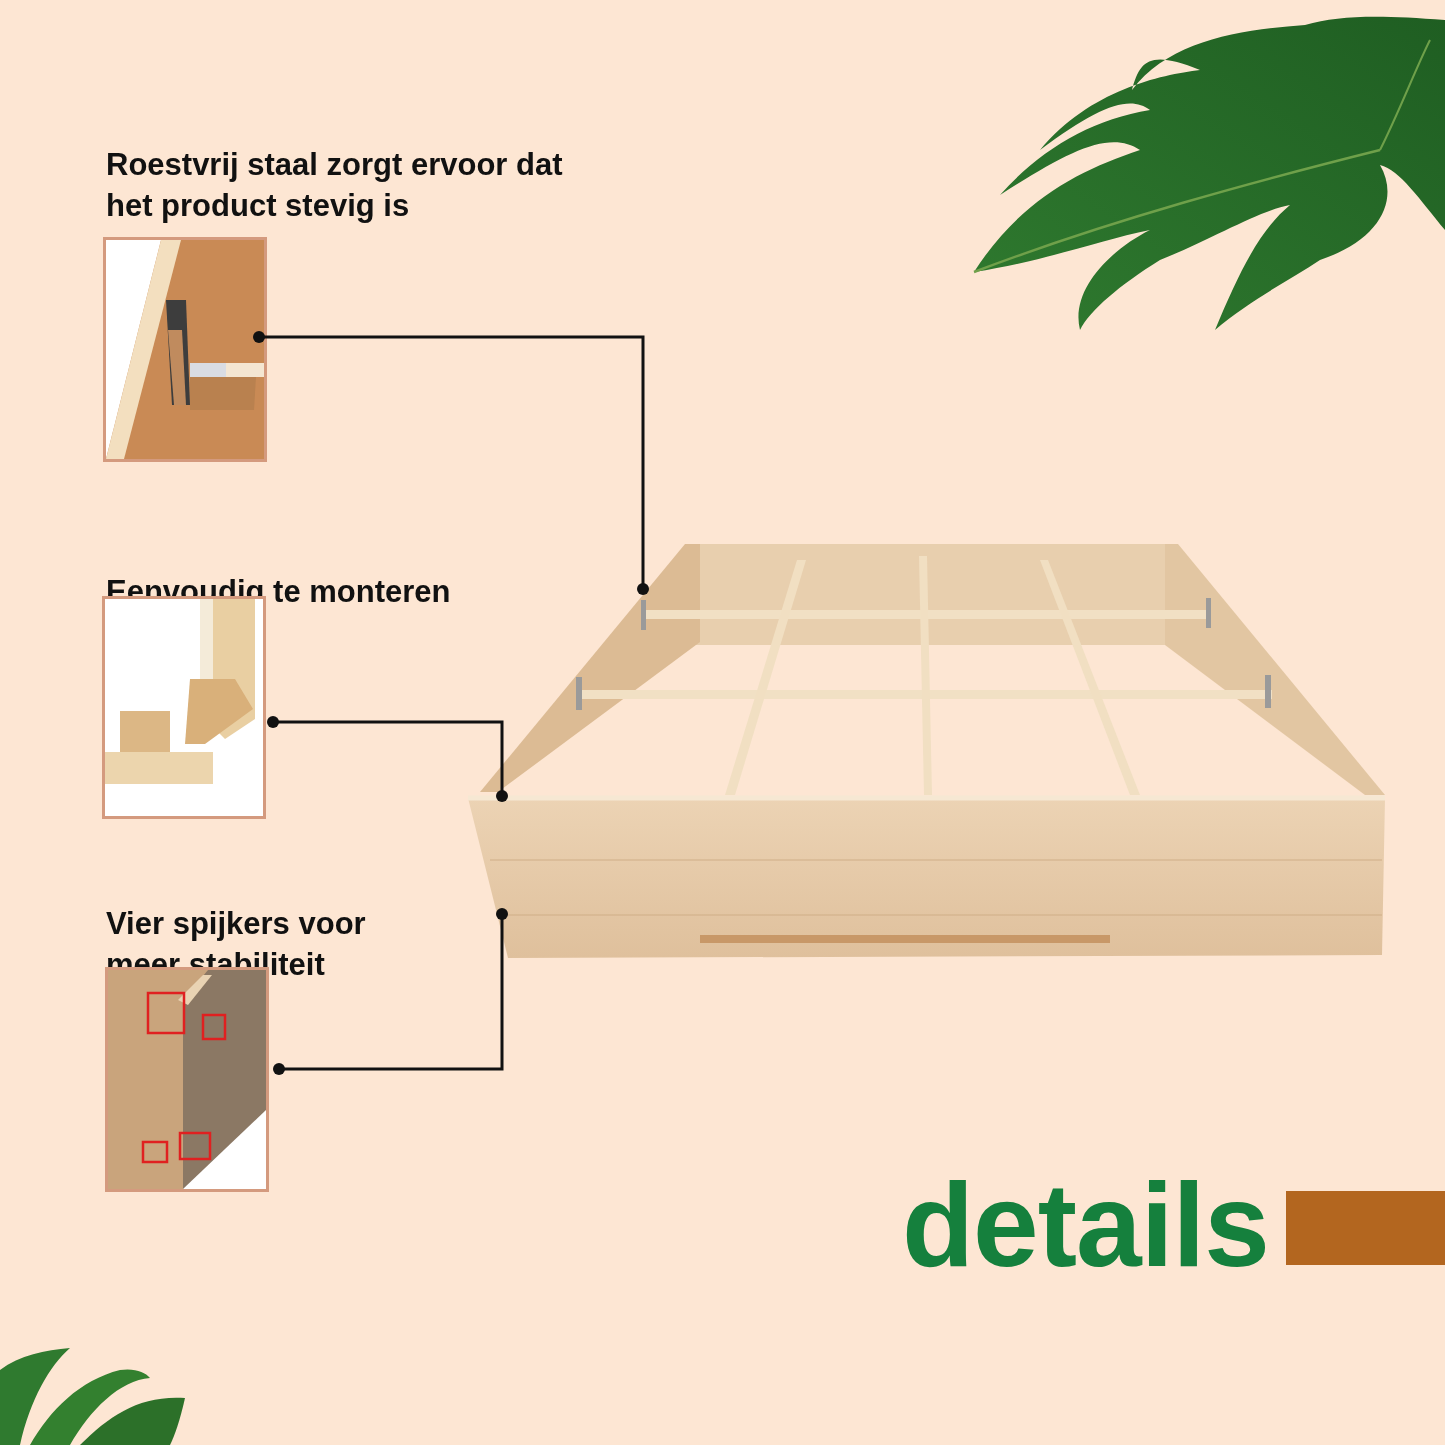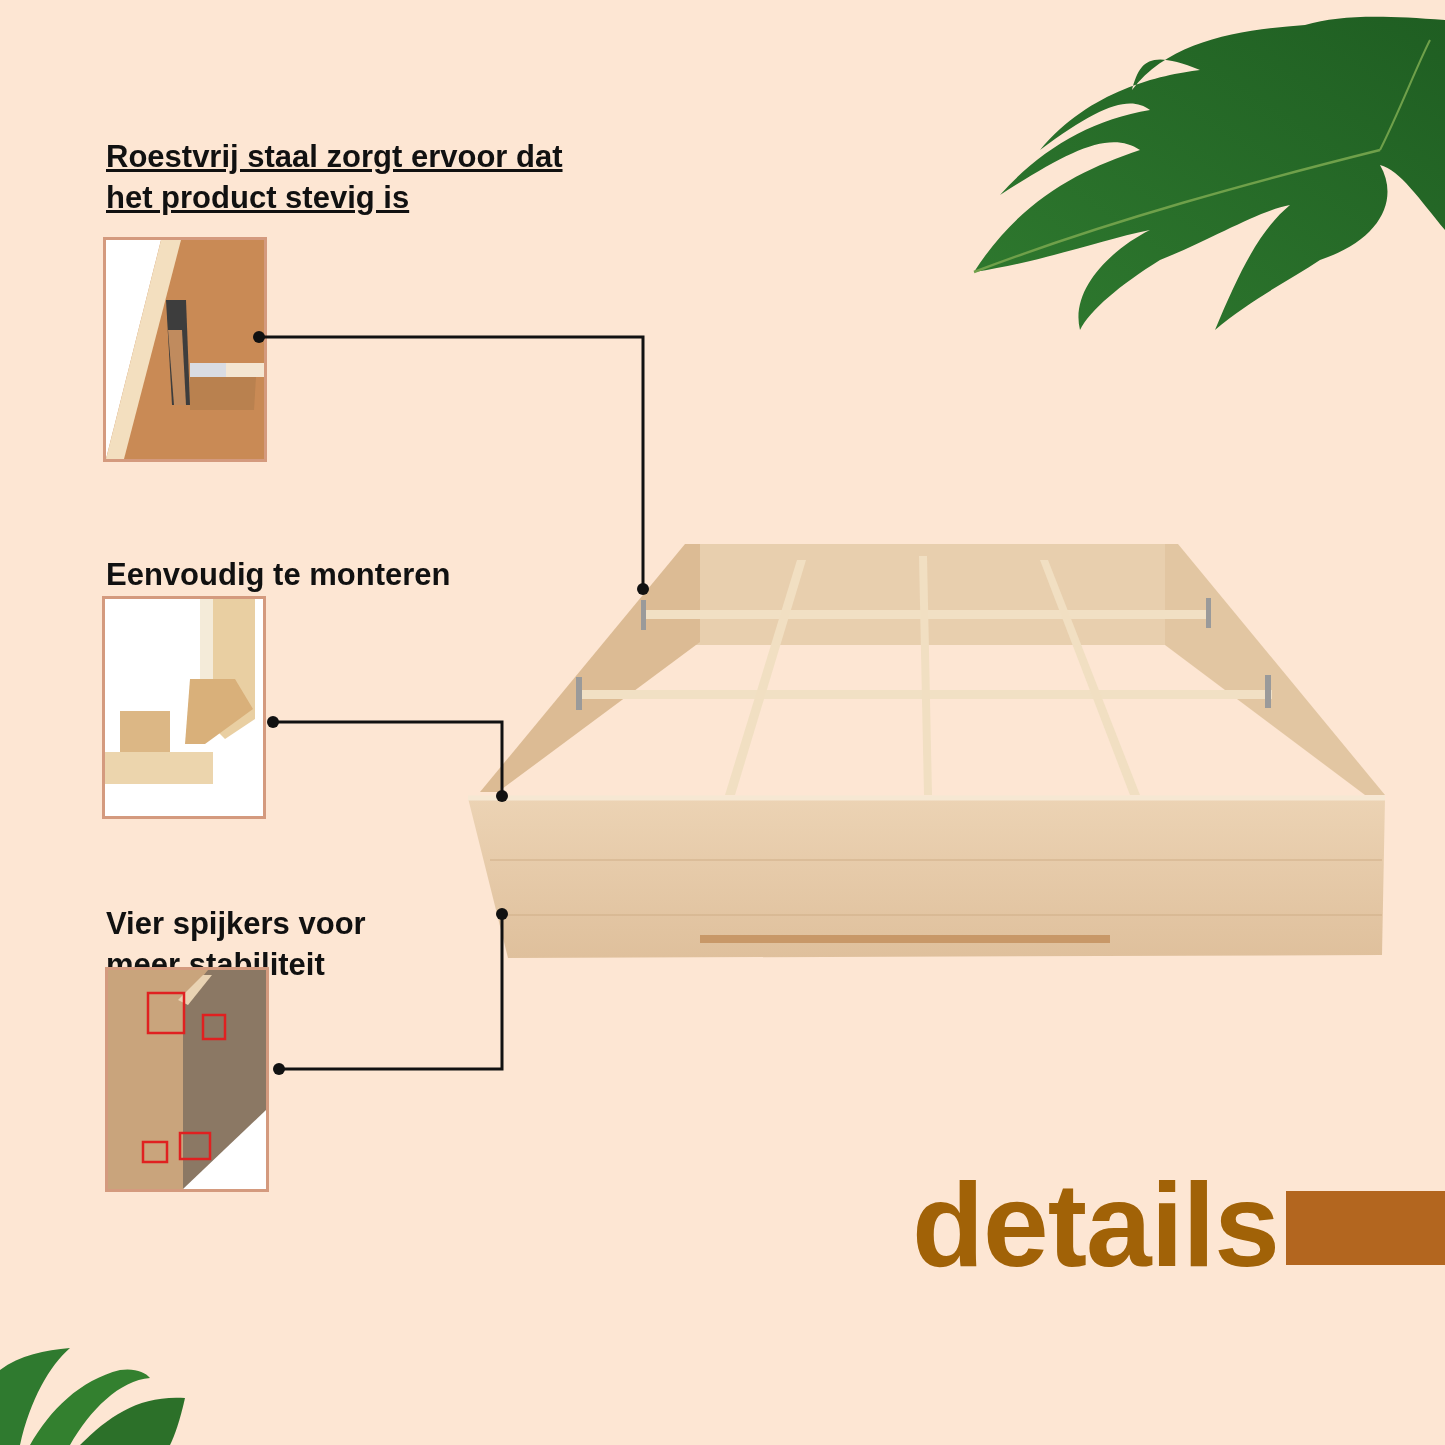--- a/index.html
+++ b/index.html
@@ -1,20 +1,20 @@
 <!DOCTYPE html>
 <html><head>
 <meta charset="utf-8">
 <style>
   html,body{margin:0;padding:0;}
   body{width:1445px;height:1445px;background:#fde6d3;position:relative;overflow:hidden;font-family:"Liberation Sans",sans-serif;}
   .abs{position:absolute;}
   .feature-title{position:absolute;left:106px;color:#111;font-weight:700;font-size:31px;line-height:41px;margin:0;white-space:pre-line;}
   .thumb{position:absolute;border:3px solid #d49a7e;background:#fff;overflow:hidden;box-sizing:border-box;}
-  .details{position:absolute;left:902px;top:1160px;font-size:118px;font-weight:700;color:#a16207;letter-spacing:-1px;line-height:130px;margin-left:10px;}
+  .details{position:absolute;left:902px;top:1160px;font-size:118px;font-weight:700;color:#15803d;letter-spacing:-1px;line-height:130px;}
   .details-bar{position:absolute;left:1286px;top:1191px;width:159px;height:74px;background:#b3661f;}
   svg{display:block;}
 </style>
 </head>
 <body>
 
 <svg class="abs" style="left:960px;top:0;" width="485" height="340" viewBox="0 0 485 340">
   <defs>
       <linearGradient id="lg1" x1="0" y1="1" x2="1" y2="0">
         <stop offset="0" stop-color="#2f7a2f"></stop>
@@ -25,36 +25,36 @@
   <path d="M14 272 C150 220 300 180 420 150" stroke="#6fa04a" stroke-width="2.5" fill="none"></path>
   <path d="M420 150 C440 110 455 70 470 40" stroke="#6fa04a" stroke-width="2" fill="none"></path>
 </svg>
 
 <svg class="abs" style="left:0;top:1330px;" width="260" height="115" viewBox="0 0 260 115">
   <path d="M0 40 C20 25 45 20 70 18 C50 35 30 70 20 115 L0 115 Z" fill="#2f7a2f"></path>
   <path d="M30 115 C50 80 80 50 120 40 C135 38 145 42 150 48 C120 50 90 80 70 115 Z" fill="#33802f"></path>
   <path d="M80 115 C110 85 140 65 185 68 C180 90 175 105 170 115 Z" fill="#2c7029"></path>
 </svg>
 
-<div class="feature-title" style="top:136px;text-decoration:underline;">Roestvrij staal zorgt ervoor dat
+<div class="feature-title" style="top:144px;">Roestvrij staal zorgt ervoor dat
 het product stevig is</div>
 <div class="thumb" style="left:103px;top:237px;width:164px;height:225px;">
   <svg width="158" height="219" viewBox="0 0 158 219">
     <rect width="158" height="219" fill="#fff"></rect>
     <polygon points="55,0 158,0 158,219 0,219" fill="#c98a55"></polygon>
     <polygon points="55,0 75,0 18,219 0,219" fill="#f3dfbf"></polygon>
     <polygon points="60,60 80,60 84,165 66,165" fill="#3d3d3d"></polygon>
     <polygon points="62,90 76,90 80,165 68,165" fill="#c08b5e"></polygon>
     <rect x="84" y="123" width="74" height="14" fill="#d9dce3"></rect>
     <rect x="120" y="123" width="38" height="14" fill="#f4e6d2"></rect>
     <polygon points="84,137 150,137 148,170 84,170" fill="#b9814f"></polygon>
   </svg>
 </div>
 
-<div class="feature-title" style="top:554px;">Eenvoudig te monteren</div>
+<div class="feature-title" style="top:571px;">Eenvoudig te monteren</div>
 <div class="thumb" style="left:102px;top:596px;width:164px;height:223px;">
   <svg width="158" height="217" viewBox="0 0 158 217">
     <rect width="158" height="217" fill="#fff"></rect>
     <polygon points="100,0 150,0 150,120 120,140 100,120" fill="#e9cfa2"></polygon>
     <polygon points="95,0 108,0 108,120 95,100" fill="#f4ebd9"></polygon>
     <polygon points="85,80 130,80 148,110 100,145 80,145" fill="#d9b07a"></polygon>
     <rect x="15" y="112" width="50" height="42" fill="#dcb785"></rect>
     <rect x="0" y="153" width="108" height="32" fill="#ecd5ad"></rect>
   </svg>
 </div>

